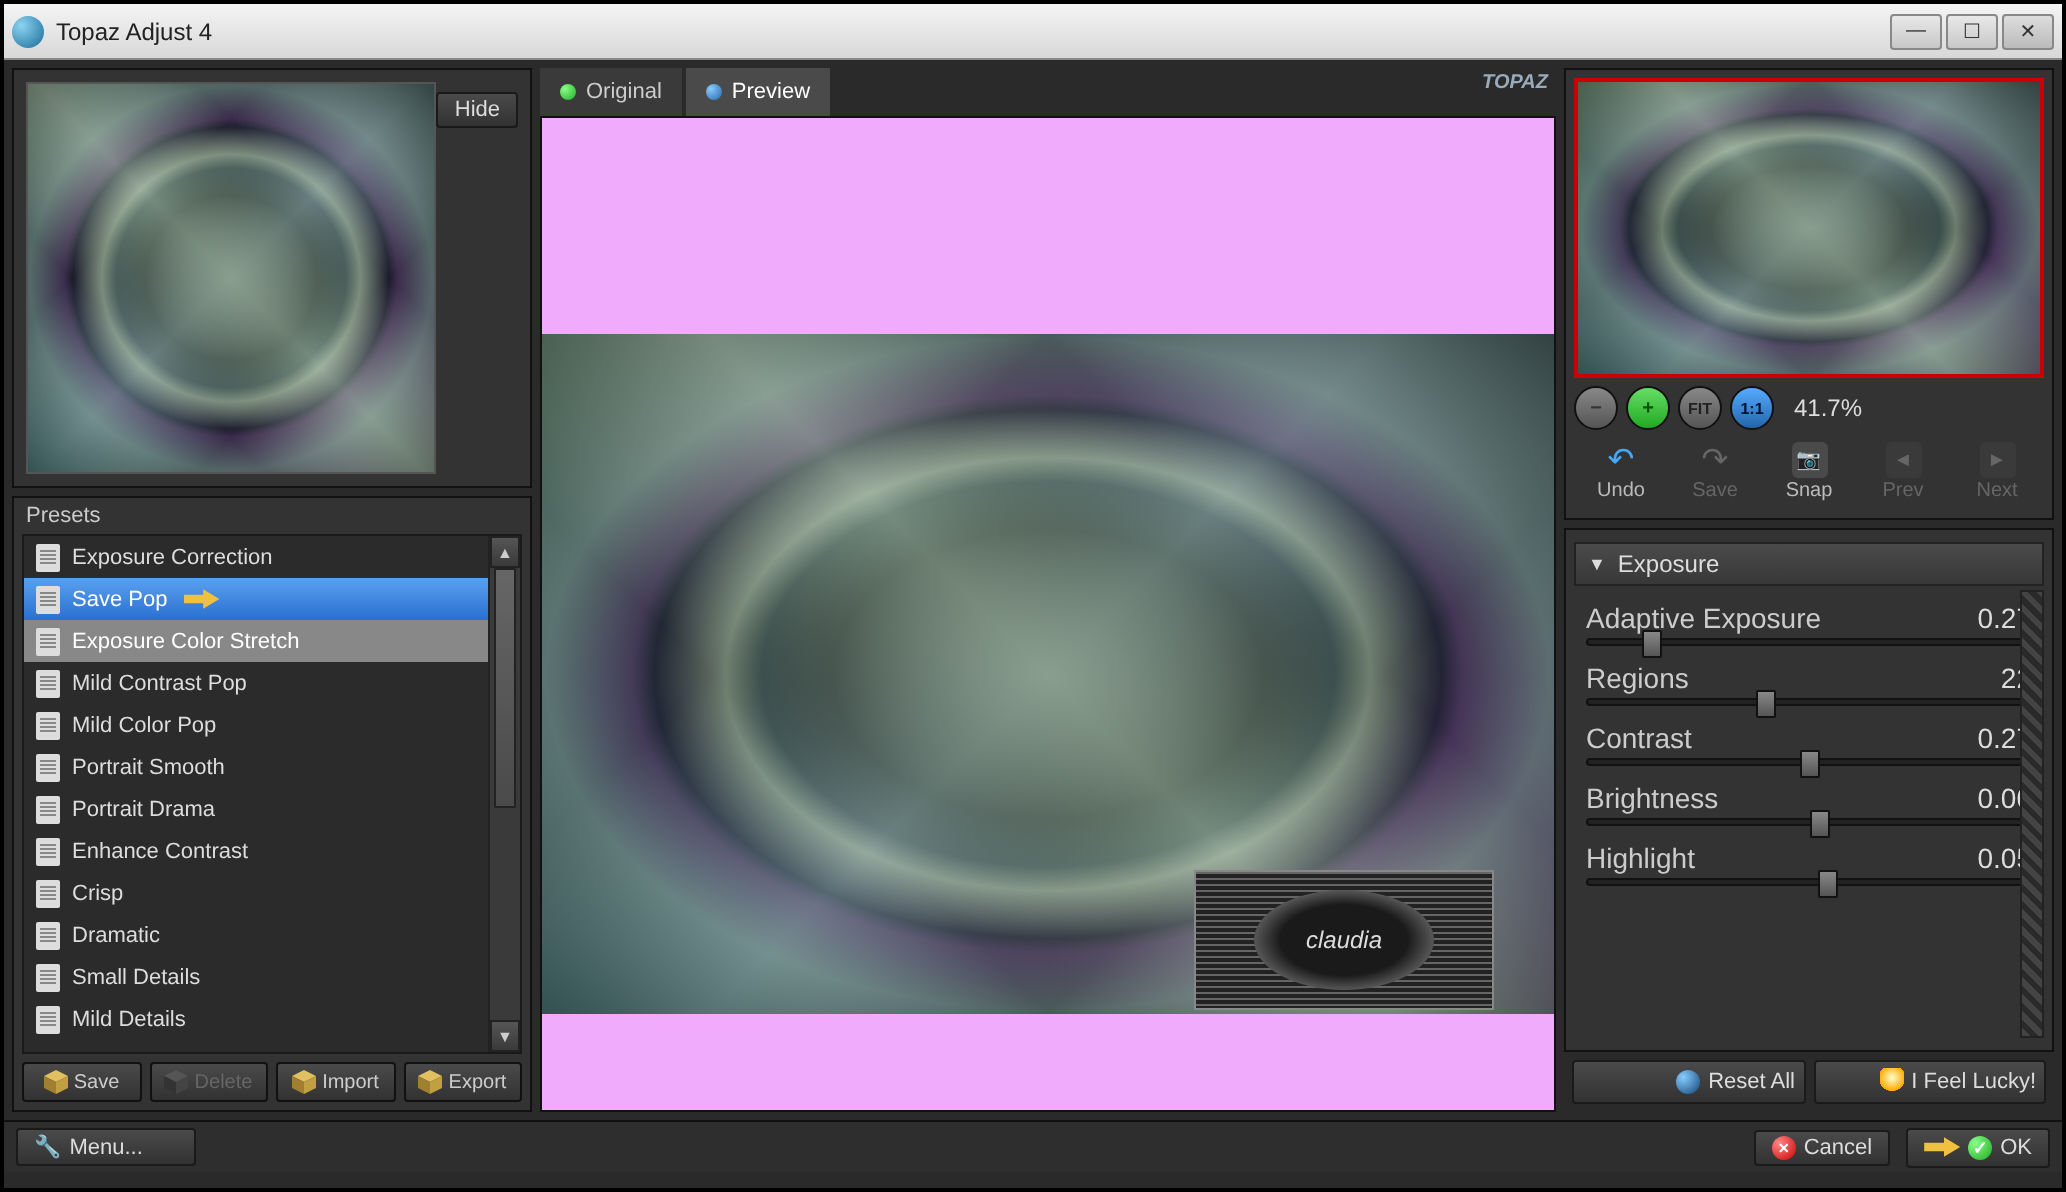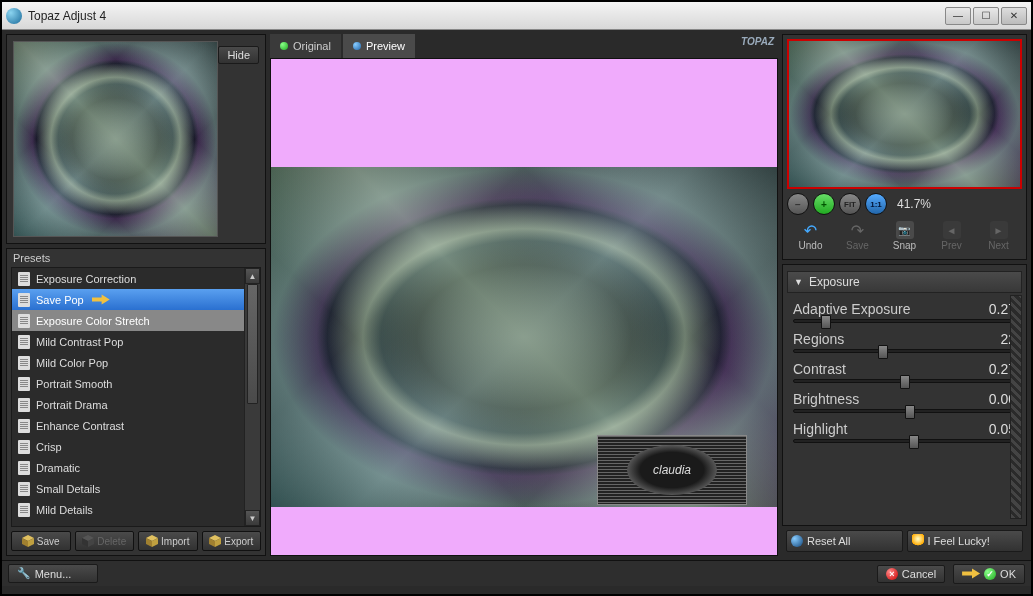--- a/index.html
+++ b/index.html
@@ -77,21 +77,21 @@
   .section-hdr { display:flex; align-items:center; gap:6px; font-size:12px; color:#ddd; background: linear-gradient(#4a4a4a,#383838); padding:3px 6px; border:1px solid #222; margin-bottom:8px;}
   .section-hdr .tri { font-size:9px; }
   .slider-row { margin: 4px 6px 8px; position:relative; }
   .slider-row .lab { font-size:14px; color:#ccc; display:flex; justify-content:space-between; margin-bottom:2px;}
   .slider-row .val { color:#ddd; }
   .track { height:4px; background:#222; border:1px solid #111; border-radius:2px; position:relative; }
   .knob { position:absolute; top:-5px; width:10px; height:14px; background:linear-gradient(#888,#555); border:1px solid #111; border-radius:1px; }
   .hatched { position:absolute; right:4px; top:30px; bottom:6px; width:12px; background: repeating-linear-gradient(45deg, #444 0 3px, #2a2a2a 3px 6px); border:1px solid #222;}
 
   .bottom-btns { display:flex; gap:4px; padding:0 4px 4px; }
-  .bottom-btns .btn { flex:1; justify-content:flex-start; padding:3px 4px; }
+  .bottom-btns .btn { flex:1; justify-content:flex-end; padding:3px 4px; }
 
   .footer { height: 26px; background:#2e2e2e; border-top:1px solid #111; display:flex; align-items:center; padding: 0 6px; gap:8px; }
   .footer .spacer { flex:1; }
   .hand { display:inline-block; width:18px; height:14px; background: #f0c040; clip-path: polygon(0 35%, 55% 35%, 55% 15%, 100% 50%, 55% 85%, 55% 65%, 0 65%); }
   .xred { width:12px;height:12px;border-radius:50%;background:radial-gradient(circle at 30% 30%,#f88,#c00);display:inline-flex;align-items:center;justify-content:center;color:#fff;font-size:9px;font-weight:bold;}
   .okgreen{ width:12px;height:12px;border-radius:50%;background:radial-gradient(circle at 30% 30%,#8f8,#2a2);display:inline-flex;align-items:center;justify-content:center;color:#fff;font-size:9px;font-weight:bold;}
   .globe { width:12px;height:12px;border-radius:50%;background:radial-gradient(circle at 30% 30%,#8cf,#147);}
   .bulb { width:12px;height:14px; background: radial-gradient(circle at 50% 35%, #ffc 0%, #fa0 60%, transparent 61%); position:relative;}
   svg.cube { width:12px; height:12px; }
 </style>

